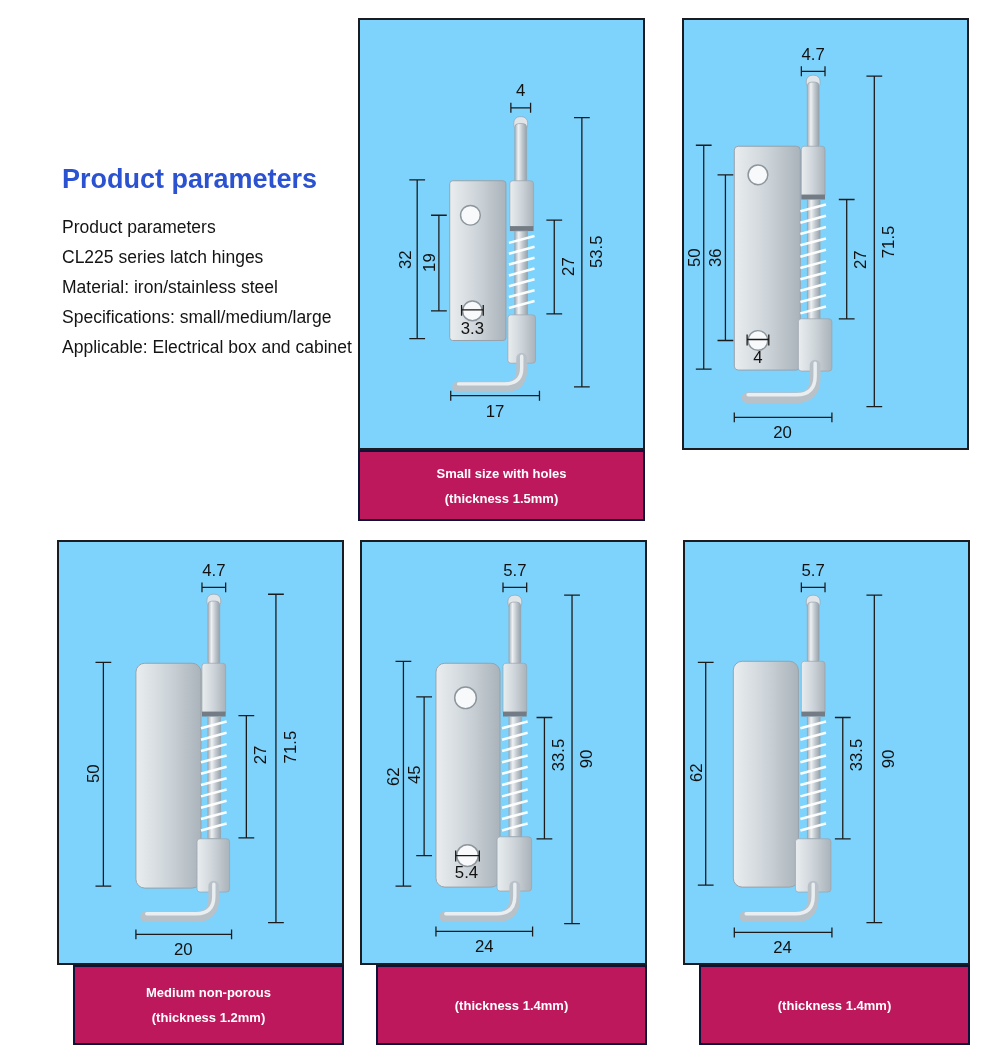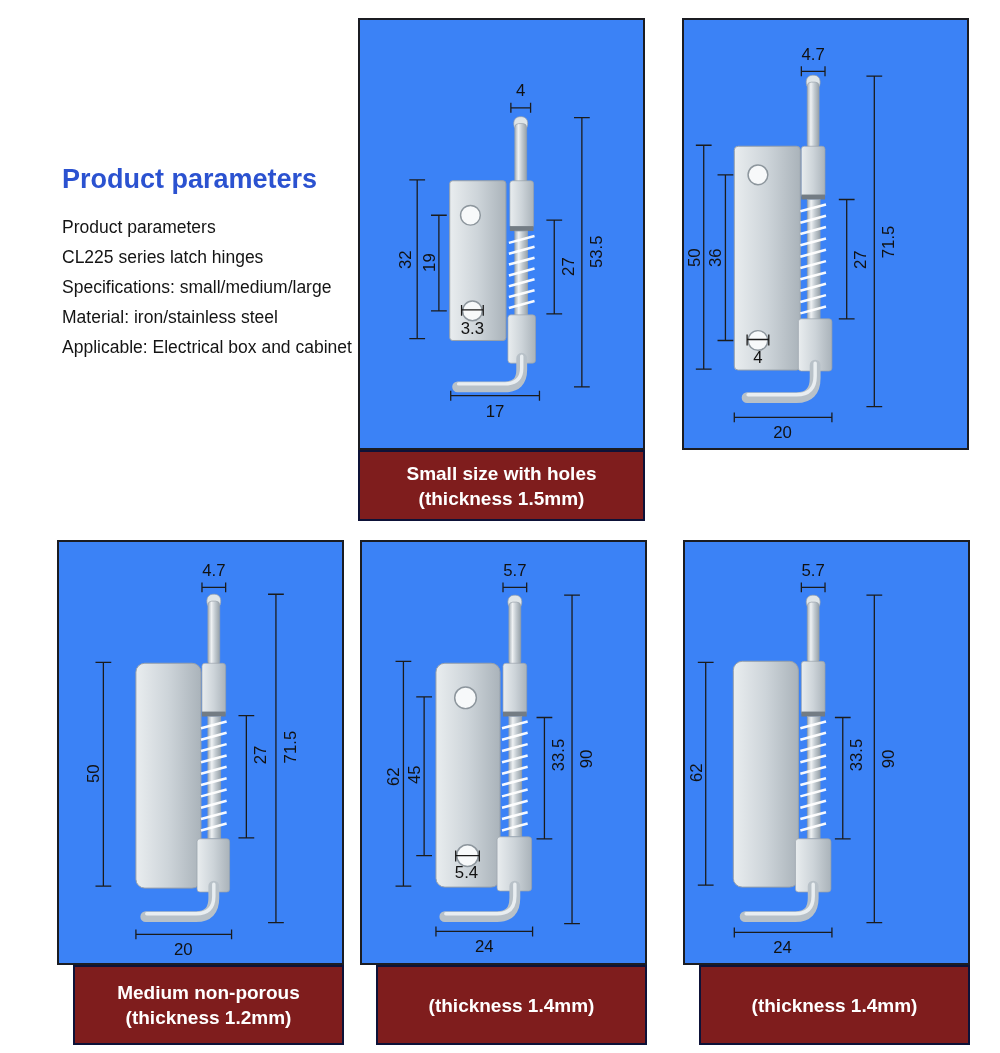--- a/index.html
+++ b/index.html
@@ -4,25 +4,25 @@
 <style>
   html,body{margin:0;padding:0;}
   body{
     width:1000px;height:1053px;position:relative;overflow:hidden;
     background:#ffffff;font-family:"Liberation Sans",sans-serif;
   }
   .intro{position:absolute;left:62px;top:164px;width:310px;}
   .intro h1{margin:0 0 22px 0;font-size:27px;font-weight:bold;color:#2b52d0;letter-spacing:0px;}
   .intro p{margin:0 0 9px 0;font-size:17.5px;color:#141414;}
   .panel{position:absolute;width:287px;}
-  .fig{box-sizing:border-box;background:#3b82f6;border:2px solid #1b1c22;}
+  .fig{box-sizing:border-box;background:#7dd3fc;border:2px solid #1b1c22;}
   .fig svg{display:block;}
   .caption{
-    box-sizing:border-box;background:#7f1d1d;border:2px solid #0d1238;
-    color:#ffffff;font-weight:bold;font-size:19px;line-height:25px;
+    box-sizing:border-box;background:#be185d;border:2px solid #0d1238;
+    color:#ffffff;font-weight:bold;font-size:13px;line-height:25px;
     display:flex;flex-direction:column;align-items:center;justify-content:center;text-align:center;
   }
   .top-row .fig{height:432px;}
   .top-row .caption{height:71px;}
   .bot-row .fig{height:425px;}
   .bot-row .caption{height:80px;margin-left:16px;}
   
   .dim{stroke:#1b1b1b;stroke-width:1.3;fill:none;}
   .dlab{font-family:"Liberation Sans",sans-serif;font-size:17px;fill:#111111;}
   .plate{stroke:#98a1a9;stroke-width:1;}
@@ -33,22 +33,22 @@
   .rod{stroke:#b8c1c8;stroke-width:11;fill:none;stroke-linecap:round;}
   .rodhi{stroke:#e9eef1;stroke-width:3.5;fill:none;stroke-linecap:round;}
 </style>
 </head>
 <body>
 
 <div class="intro">
   <h1>Product parameters</h1>
   <p>Product parameters</p>
   <p>CL225 series latch hinges</p>
+  <p>Material: iron/stainless steel</p>
   <p>Specifications: small/medium/large</p>
-  <p>Material: iron/stainless steel</p>
   <p>Applicable: Electrical box and cabinet</p>
 </div>
 
 <div class="panel top-row" style="left:358px;top:18px;">
   <div class="fig">
     <svg viewBox="0 0 287 428" width="283" height="428">
       <defs>
         <linearGradient id="mA" x1="0" y1="0" x2="1" y2="0">
           <stop offset="0" stop-color="#e9edef"></stop>
             <stop offset="0.5" stop-color="#cdd4d9"></stop>

